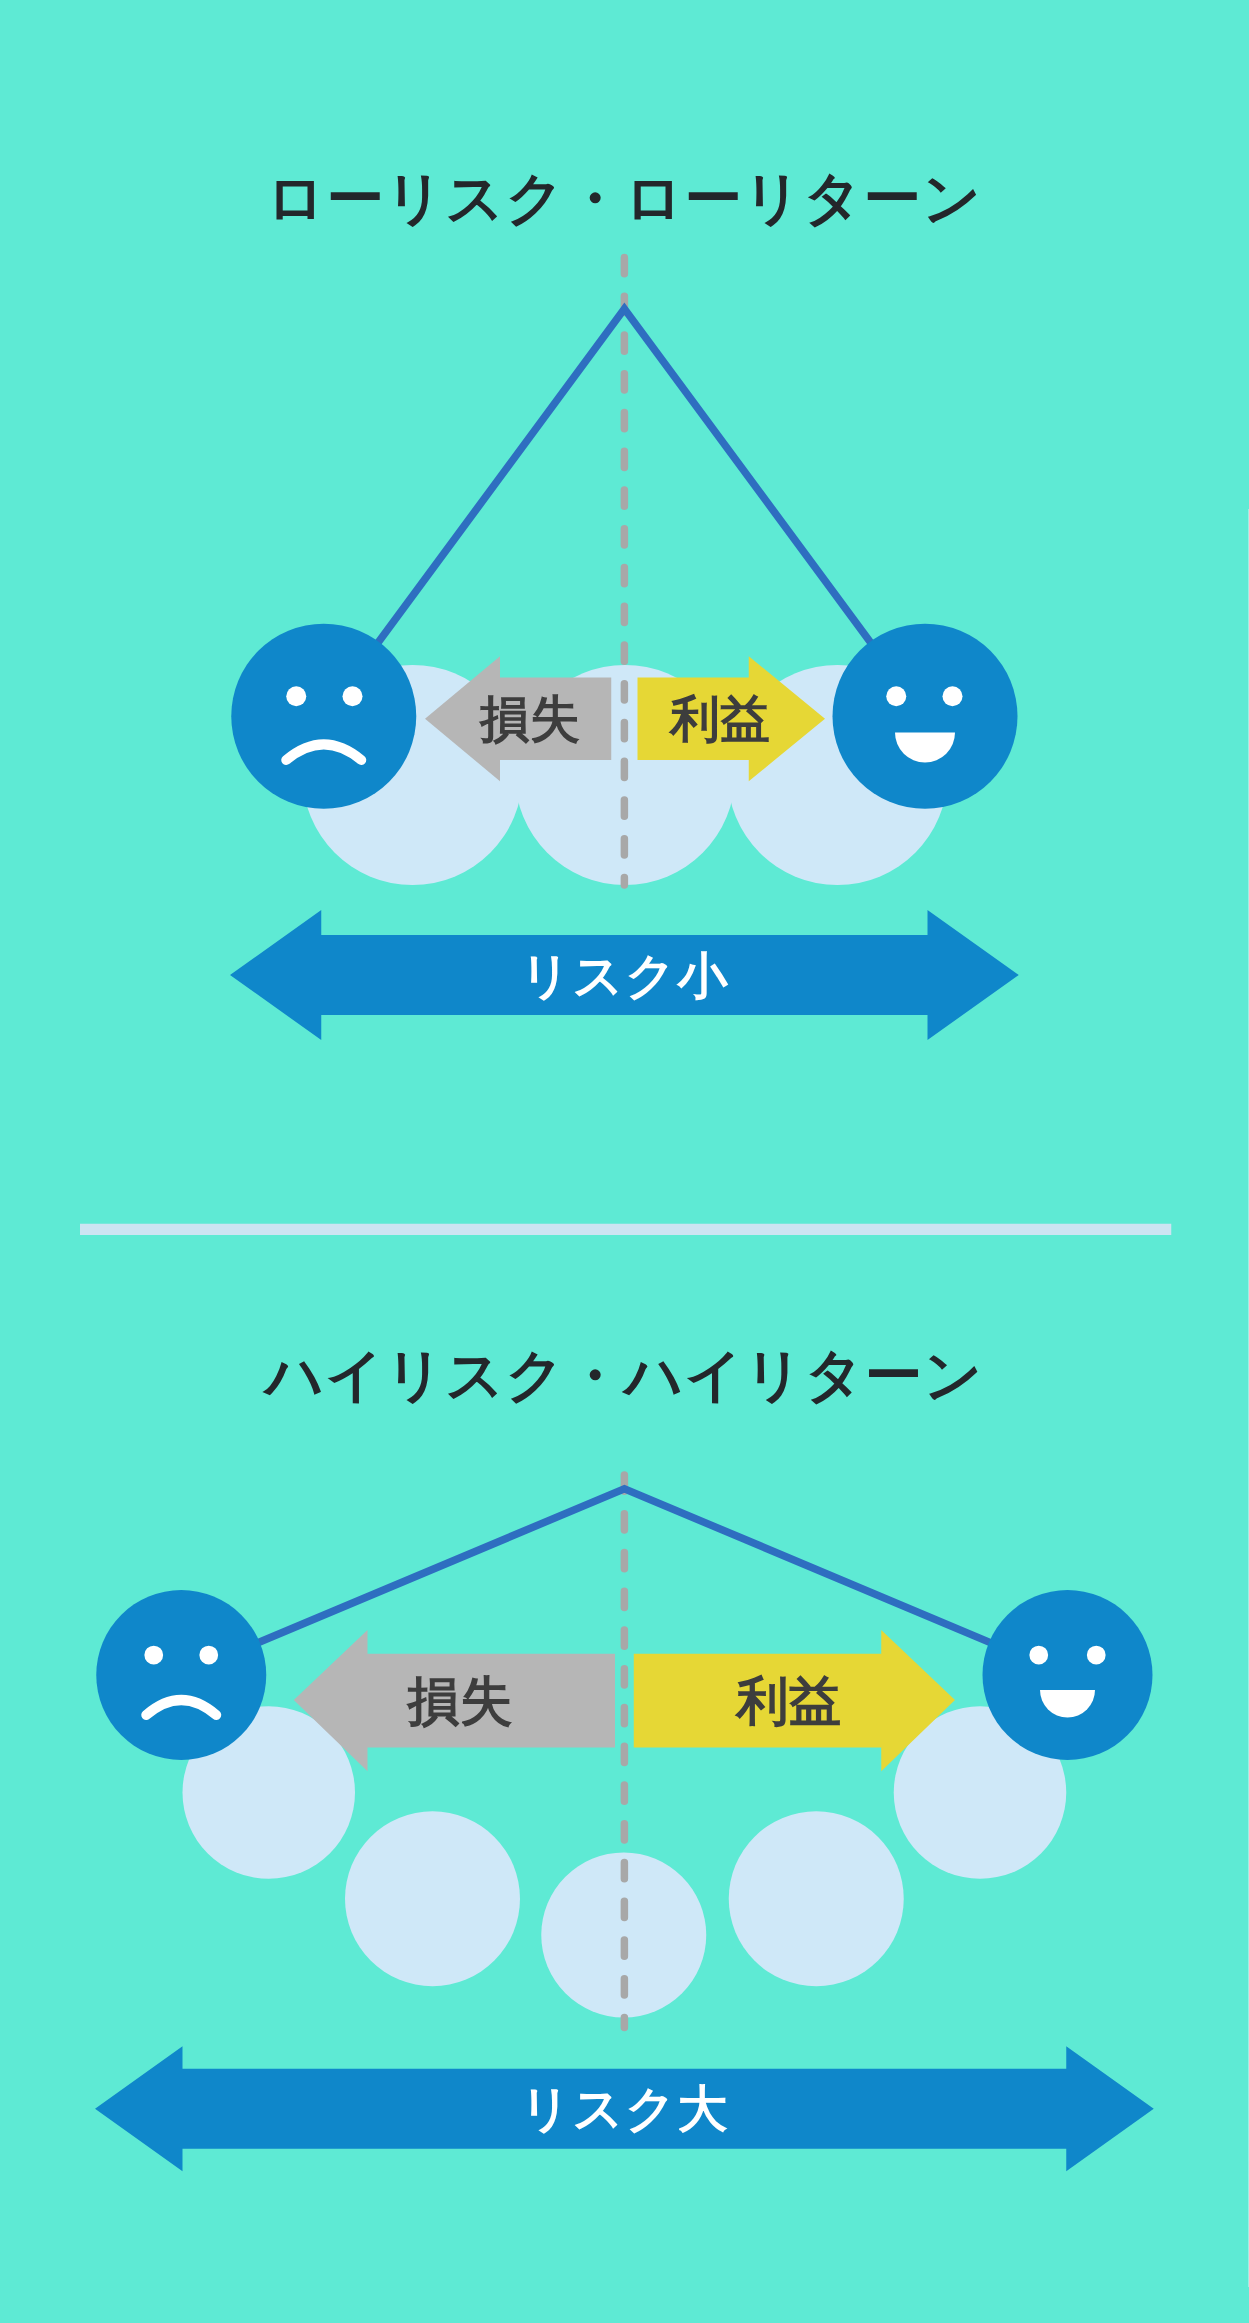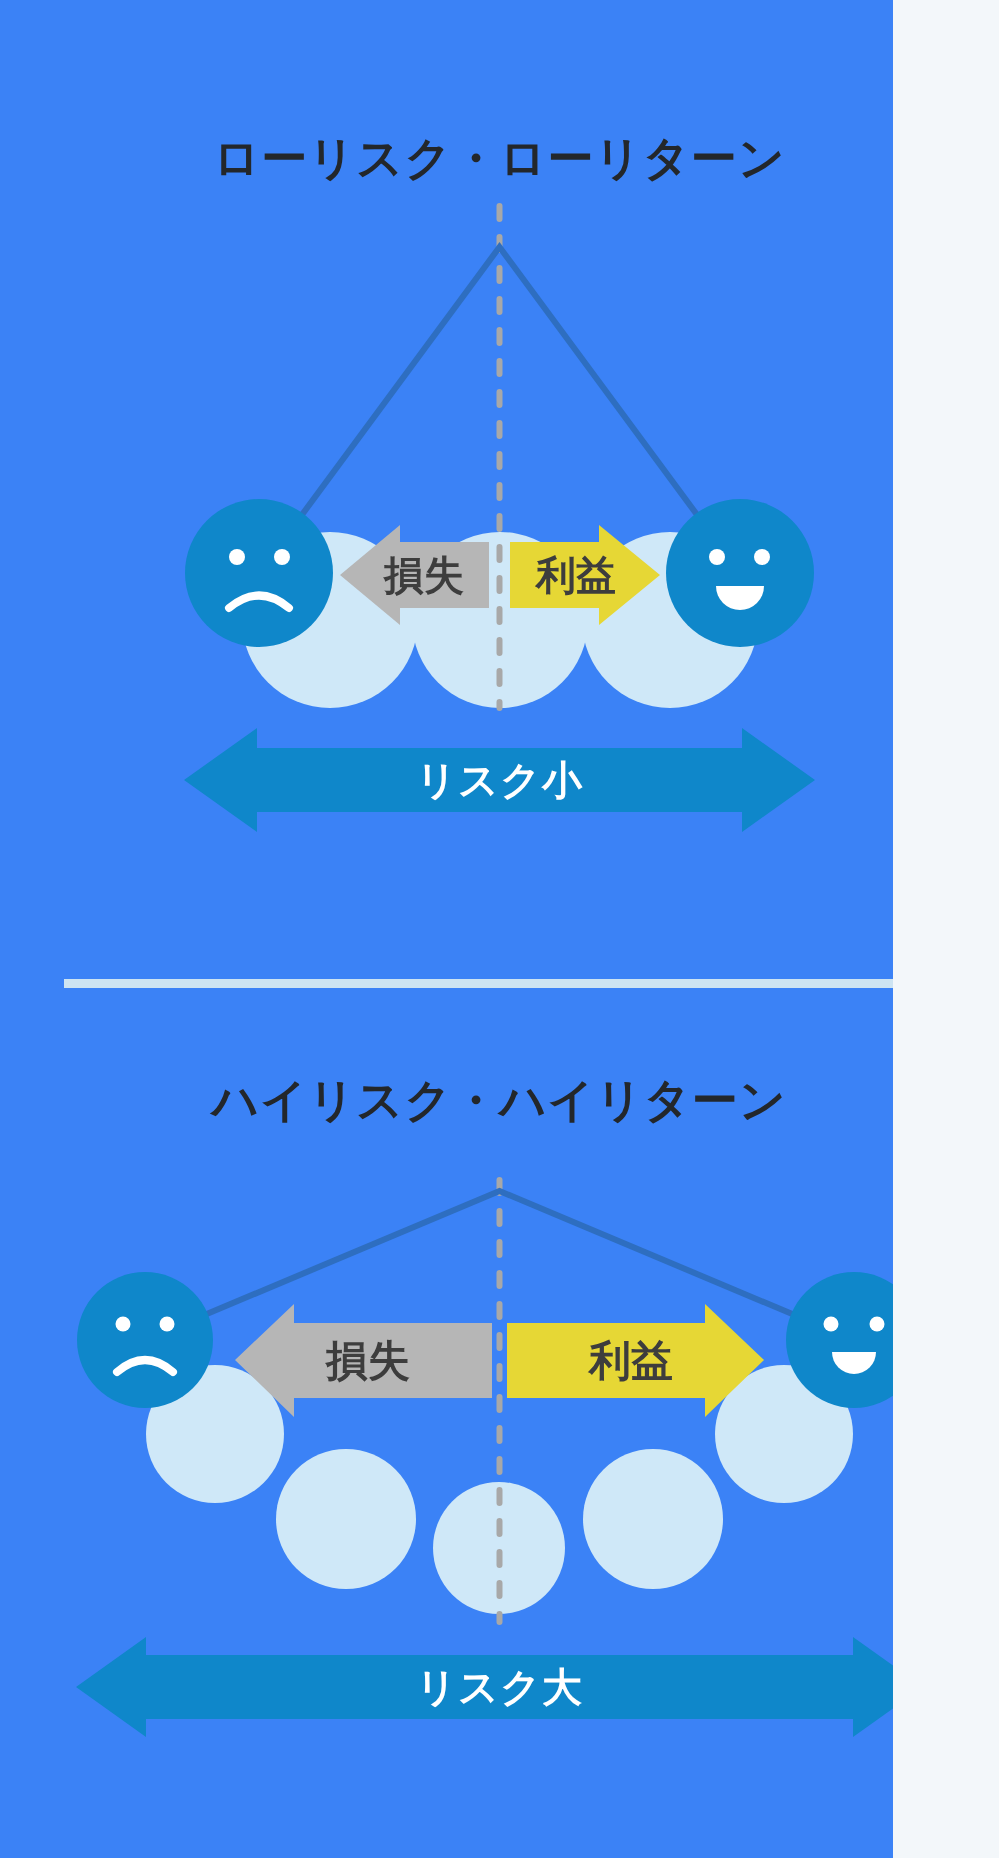--- a/index.html
+++ b/index.html
@@ -1,16 +1,16 @@
 <!DOCTYPE html>
 <html><head>
 <meta charset="utf-8">
 <style>
   html,body{margin:0;padding:0;background:#f3f7fa;}
-  .canvas{position:relative;width:893px;height:1858px;background:#3b82f6;overflow:hidden;
+  .canvas{position:relative;width:999px;height:1858px;background:#5eead4;overflow:hidden;
           font-family:"Liberation Sans",sans-serif;}
   svg{display:block;}
   .title{font-size:46px;font-weight:800;letter-spacing:1px;fill:#23272b;text-anchor:middle;
          font-family:"Liberation Sans",sans-serif;}
   .dash{stroke:#a8a8a8;stroke-width:6;stroke-dasharray:13 18;stroke-linecap:round;fill:none;}
   .pend{stroke:#2e6ec0;stroke-width:6;fill:none;}
   .ghost{fill:#cfe8f8;}
   .loss{fill:#b6b6b6;}
   .profit{fill:#e6d735;}
   .face{fill:#0f87ca;}

